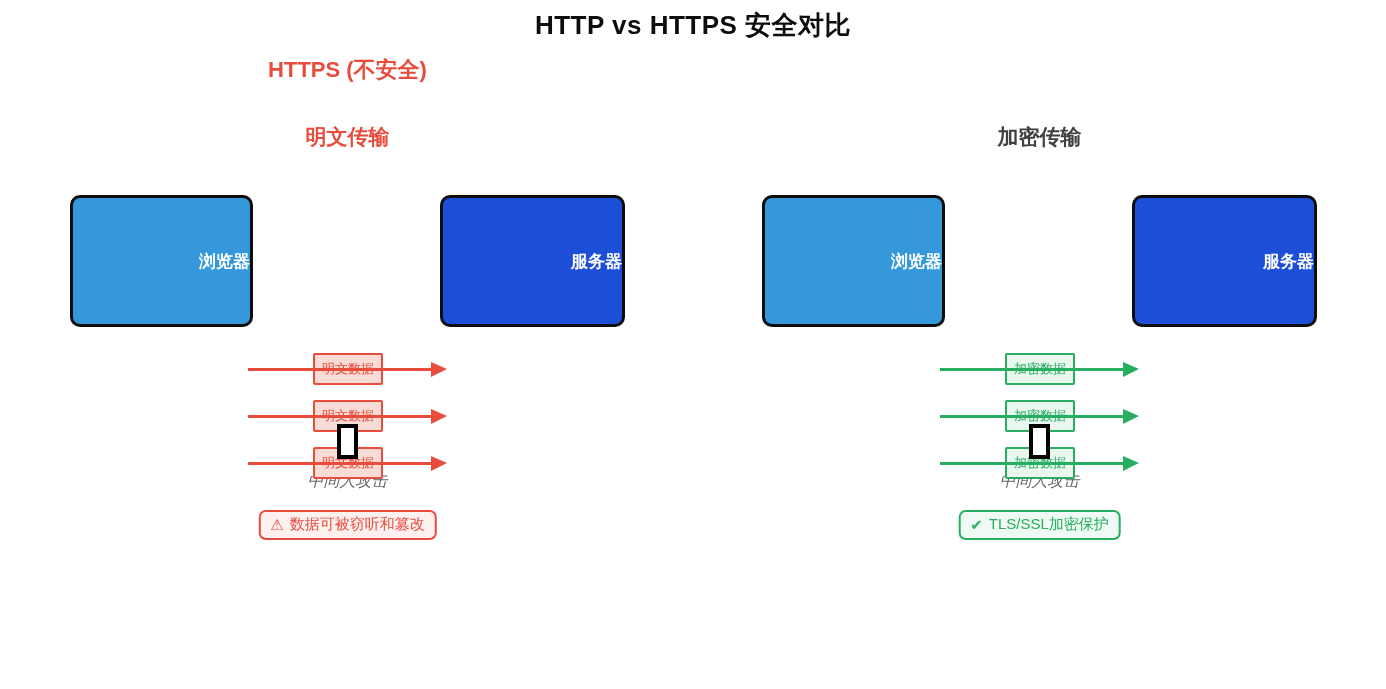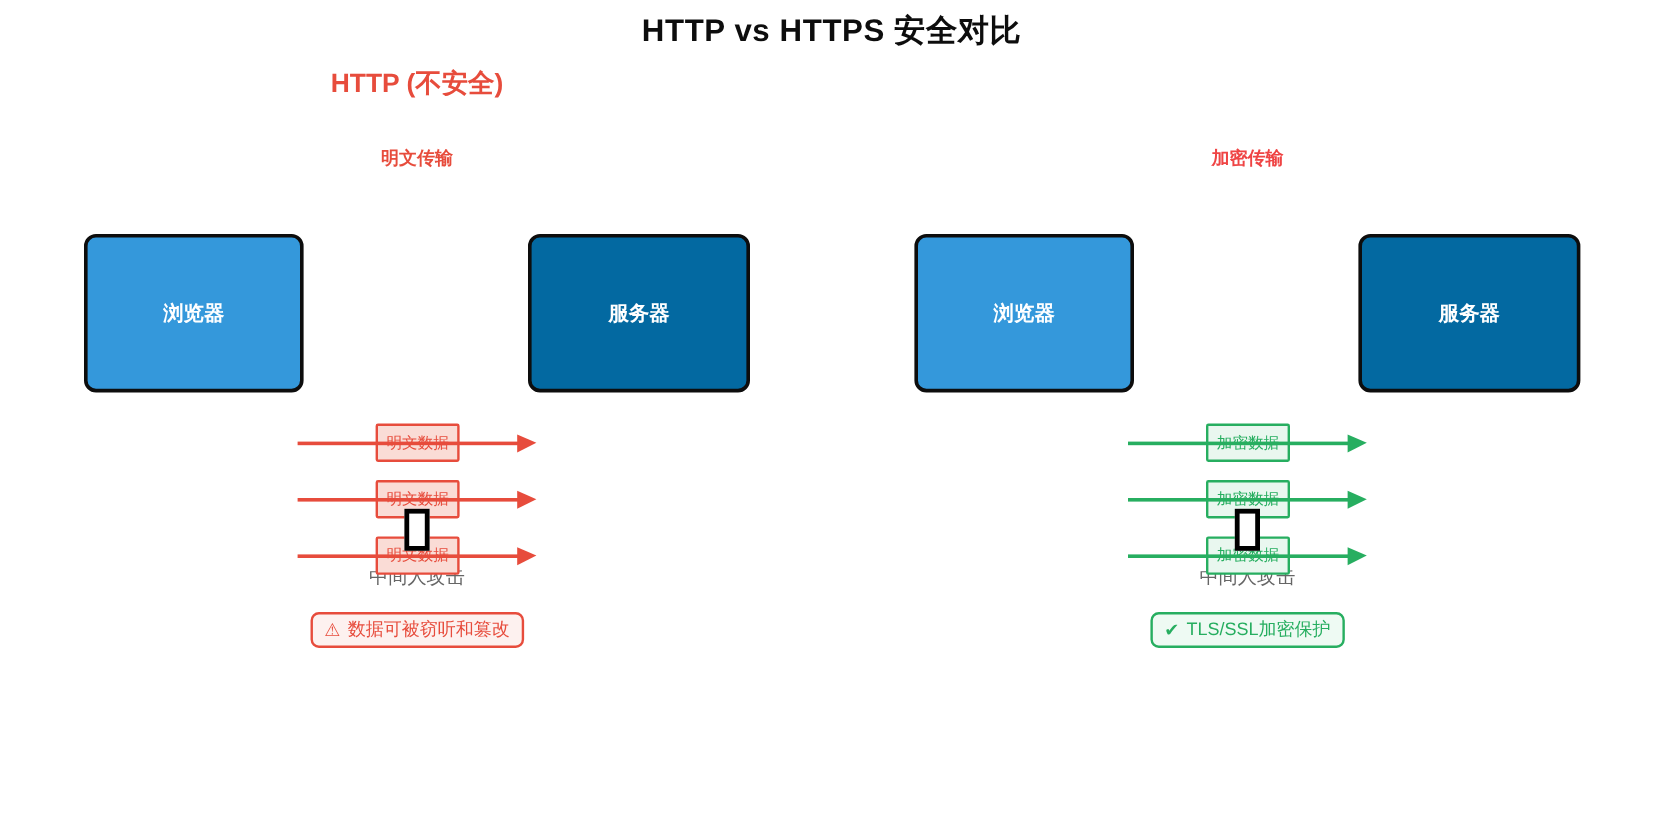--- a/index.html
+++ b/index.html
@@ -22,33 +22,33 @@
 
   .col-heading {
     position: absolute; top: 0; left: 50%; transform: translateX(-50%);
     font-size: 22px; font-weight: bold; white-space: nowrap;
   }
   .http  .col-heading { color: #e74c3c; }
   .https .col-heading { color: #27ae60; }
 
   .col-subheading {
     position: absolute; top: 68px; left: 50%; transform: translateX(-50%);
-    font-size: 15px; font-weight: bold; white-space: nowrap;
+    font-size: 21px; font-weight: bold; white-space: nowrap;
   }
   .http  .col-subheading { color: #e74c3c; }
-  .https .col-subheading { color: #ef4444; }
+  .https .col-subheading { color: #404040; }
 
   .node {
     position: absolute; top: 140px; height: 132px;
     border: 3px solid #0d0d0d; border-radius: 10px;
-    display: flex; align-items: center; justify-content: center;
+    display: flex; align-items: center; justify-content: flex-end;
     color: #ffffff; font-size: 17px; font-weight: bold;
   }
   .node.browser { left: 0; width: 183px; background: #3498db; }
-  .node.server  { left: 370px; width: 185px; background: #0369a1; }
+  .node.server  { left: 370px; width: 185px; background: #1d4ed8; }
 
   .arrow {
     position: absolute; left: 178px; width: 184px; height: 3px;
     z-index: 2;
   }
   .http  .arrow { background: #e74c3c; }
   .https .arrow { background: #27ae60; }
   .arrow::after {
     content: ""; position: absolute; right: -15px; top: -6px;
     border-left: 16px solid; border-top: 7px solid transparent; border-bottom: 8px solid transparent;
@@ -70,21 +70,21 @@
   .packet.p2 { top: 345px; }
   .packet.p3 { top: 392px; }
 
   .tofu {
     position: absolute; left: 267px; top: 369px; width: 21px; height: 35px;
     border: 4px solid #000; background: #ffffff; z-index: 3;
   }
 
   .caption {
     position: absolute; top: 416px; left: 50%; transform: translateX(-50%);
-    font-size: 16px; color: #666; white-space: nowrap; z-index: 0;
+    font-size: 16px; color: #666; white-space: nowrap; z-index: 0; font-style: italic;
   }
 
   .badge {
     position: absolute; top: 455px; left: 50%; transform: translateX(-50%);
     display: flex; align-items: center; gap: 6px;
     padding: 3px 10px 4px 10px; border-radius: 7px;
     font-size: 15px; white-space: nowrap;
   }
   .http  .badge { background: #fdf1ef; border: 2px solid #e74c3c; color: #e74c3c; }
   .https .badge { background: #eefaf3; border: 2px solid #27ae60; color: #27ae60; }
@@ -97,21 +97,21 @@
   }
 </style>
 </head>
 <body>
 
 <div class="canvas">
 
   <div class="main-title">HTTP vs HTTPS 安全对比</div>
 
   <div class="column http">
-    <div class="col-heading">HTTP (不安全)</div>
+    <div class="col-heading">HTTPS (不安全)</div>
     <div class="col-subheading">明文传输</div>
 
     <div class="node browser">
       <span>浏览器</span>
     </div>
     <div class="node server">
       <span>服务器</span>
     </div>
 
     <div class="packet p1">明文数据</div>

